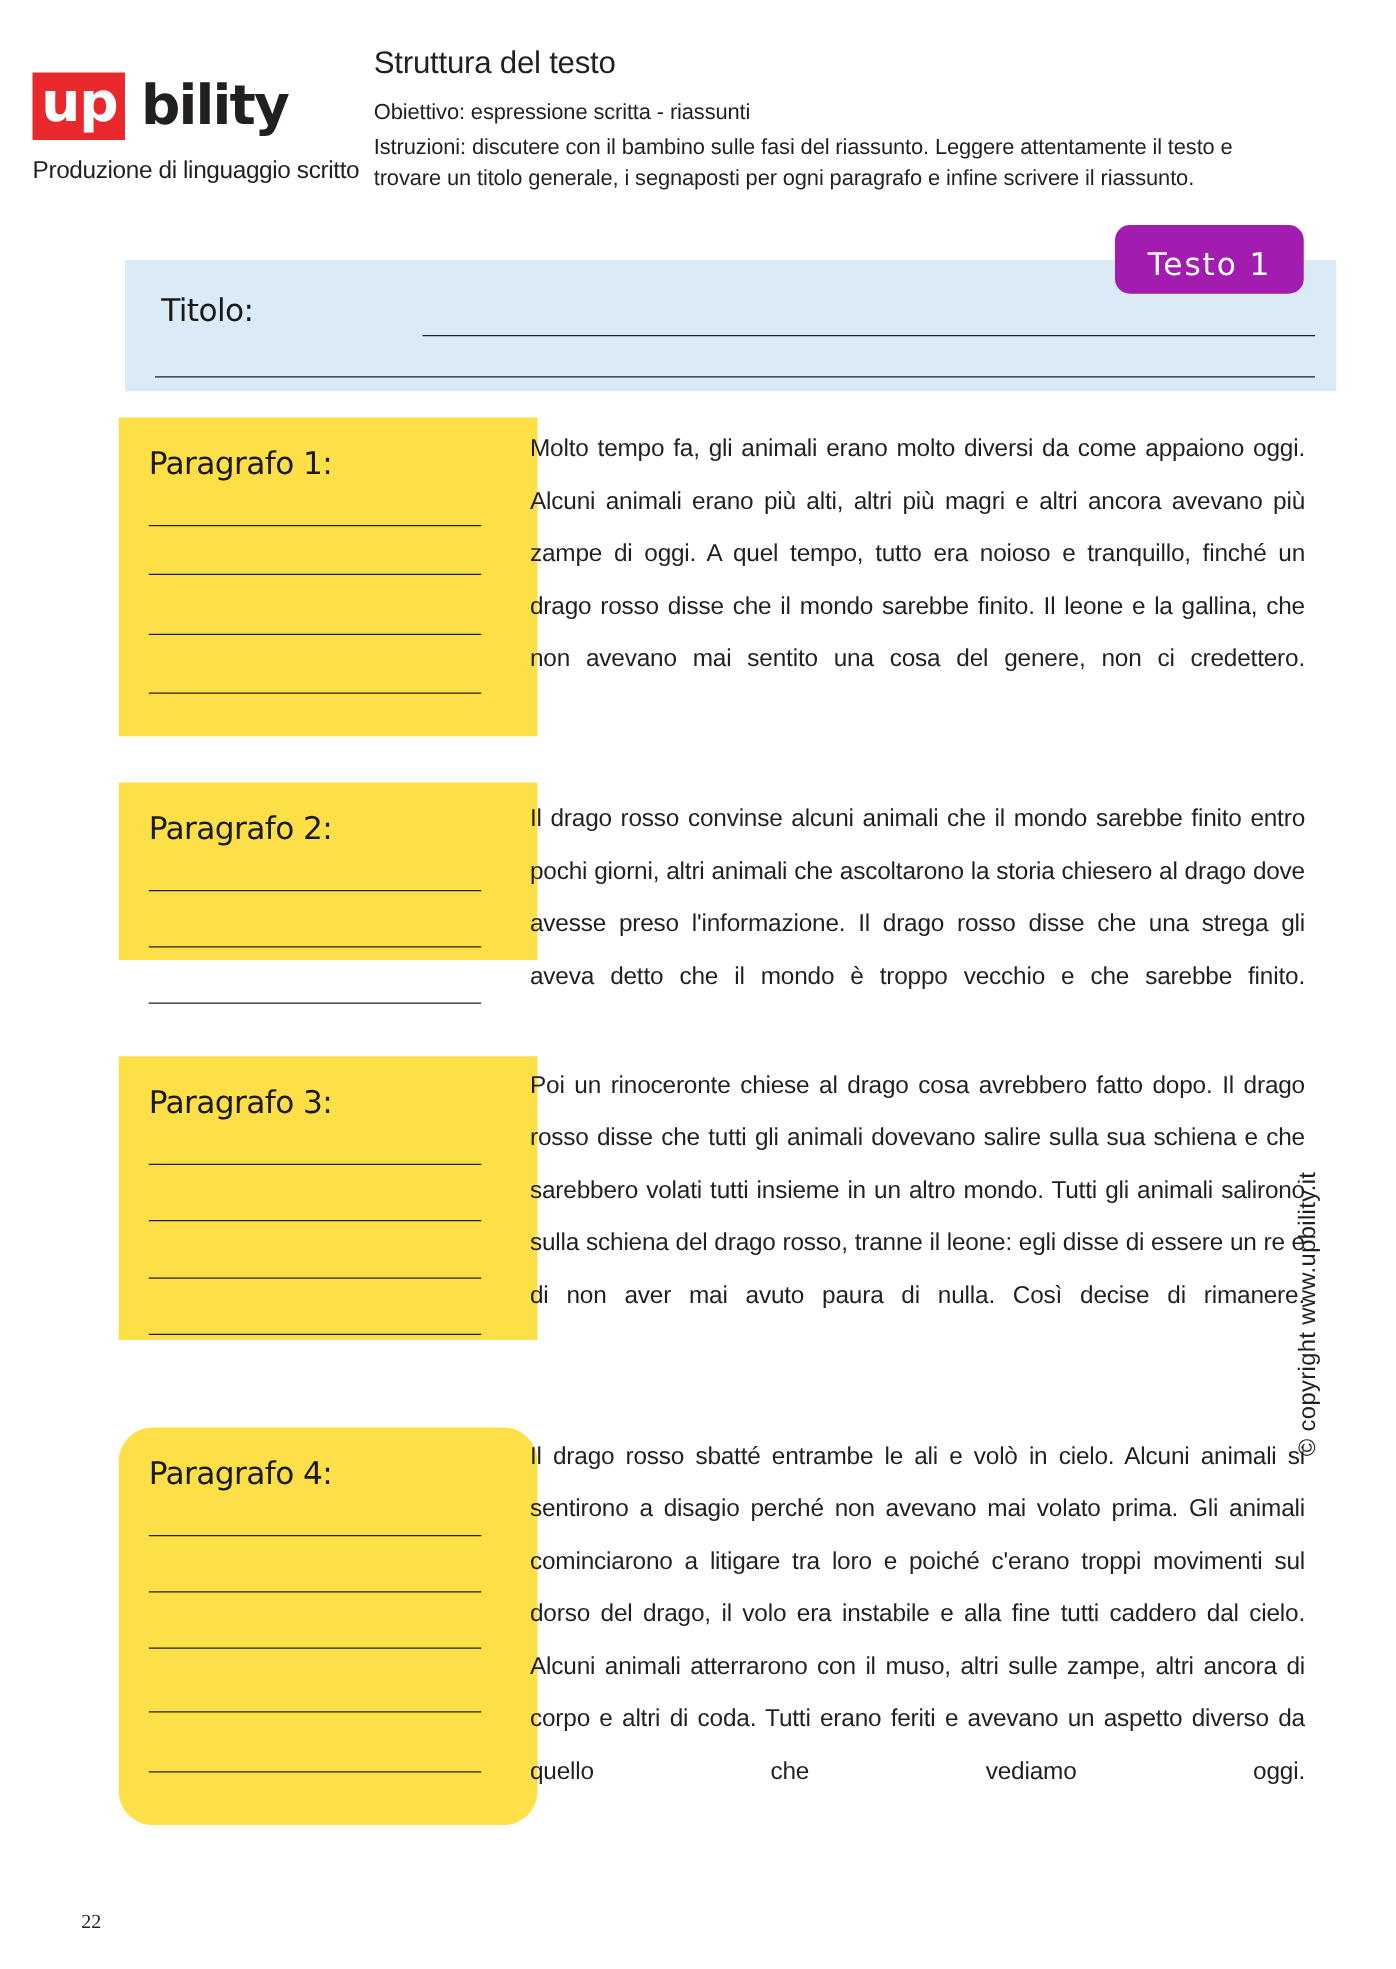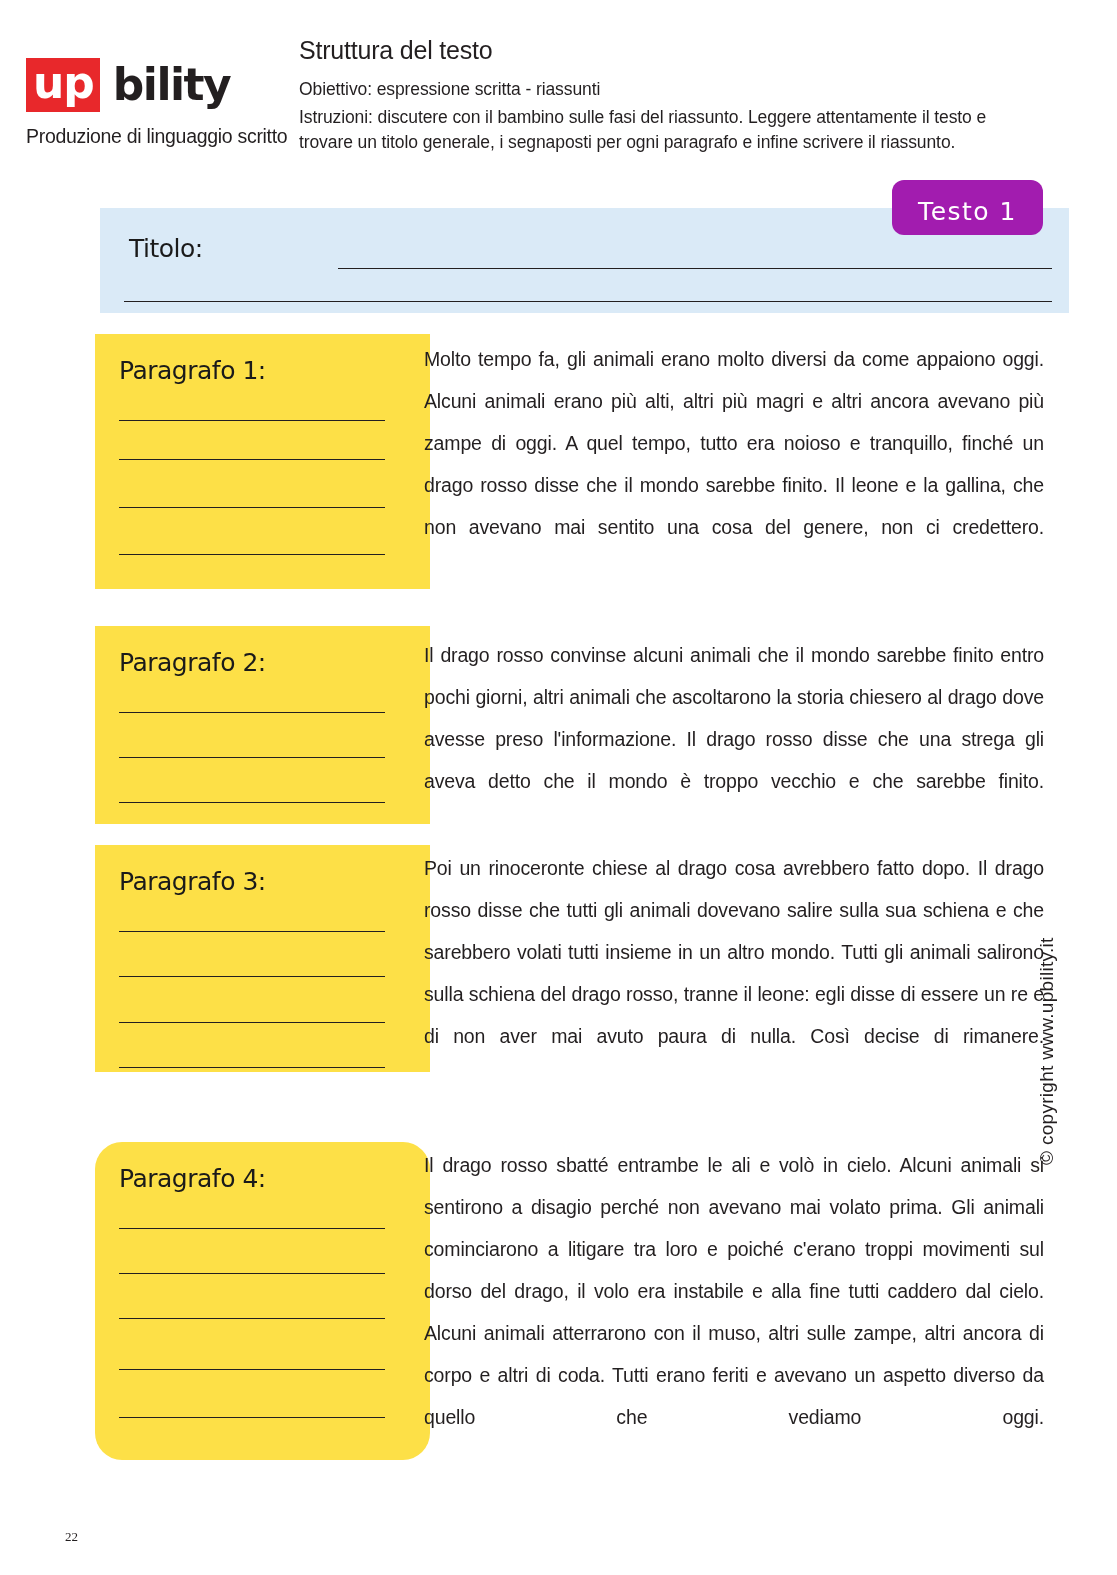--- a/index.html
+++ b/index.html
@@ -193,21 +193,21 @@
     transform: translate(-320px, 0);
     text-align: left;
   }
 
   
   .page-number {
     position: absolute;
     left: 65px;
     top: 1529px;
     font-family: "Liberation Serif", serif;
-    font-size: 13px;
+    font-size: 16px;
     color: #231f20;
   }
 </style>
 </head>
 <body>
 
 <div class="page">
 
   <div class="brand">
     <div class="brand-logo">
@@ -234,21 +234,21 @@
       <span class="hand sec-label">Paragrafo 1:</span>
       <span class="sec-rule" style="top:86px;"></span>
       <span class="sec-rule" style="top:125px;"></span>
       <span class="sec-rule" style="top:173px;"></span>
       <span class="sec-rule" style="top:220px;"></span>
     </div>
     <div class="sec-text" style="top:4px;">Molto tempo fa, gli animali erano molto diversi da come appaiono oggi. Alcuni animali erano più alti, altri più magri e altri ancora avevano più zampe di oggi. A quel tempo, tutto era noioso e tranquillo, finché un drago rosso disse che il mondo sarebbe finito. Il leone e la gallina, che non avevano mai sentito una cosa del genere, non ci credettero.</div>
   </div>
 
   <div class="section" style="top:626px;">
-    <div class="sec-box" style="top:0; height:198px;">
+    <div class="sec-box" style="top:0; height:142px;">
       <span class="hand sec-label">Paragrafo 2:</span>
       <span class="sec-rule" style="top:86px;"></span>
       <span class="sec-rule" style="top:131px;"></span>
       <span class="sec-rule" style="top:176px;"></span>
     </div>
     <div class="sec-text" style="top:8px;">Il drago rosso convinse alcuni animali che il mondo sarebbe finito entro pochi giorni, altri animali che ascoltarono la storia chiesero al drago dove avesse preso l'informazione. Il drago rosso disse che una strega gli aveva detto che il mondo è troppo vecchio e che sarebbe finito.</div>
   </div>
 
   <div class="section" style="top:845px;">
     <div class="sec-box" style="top:0; height:227px;">

